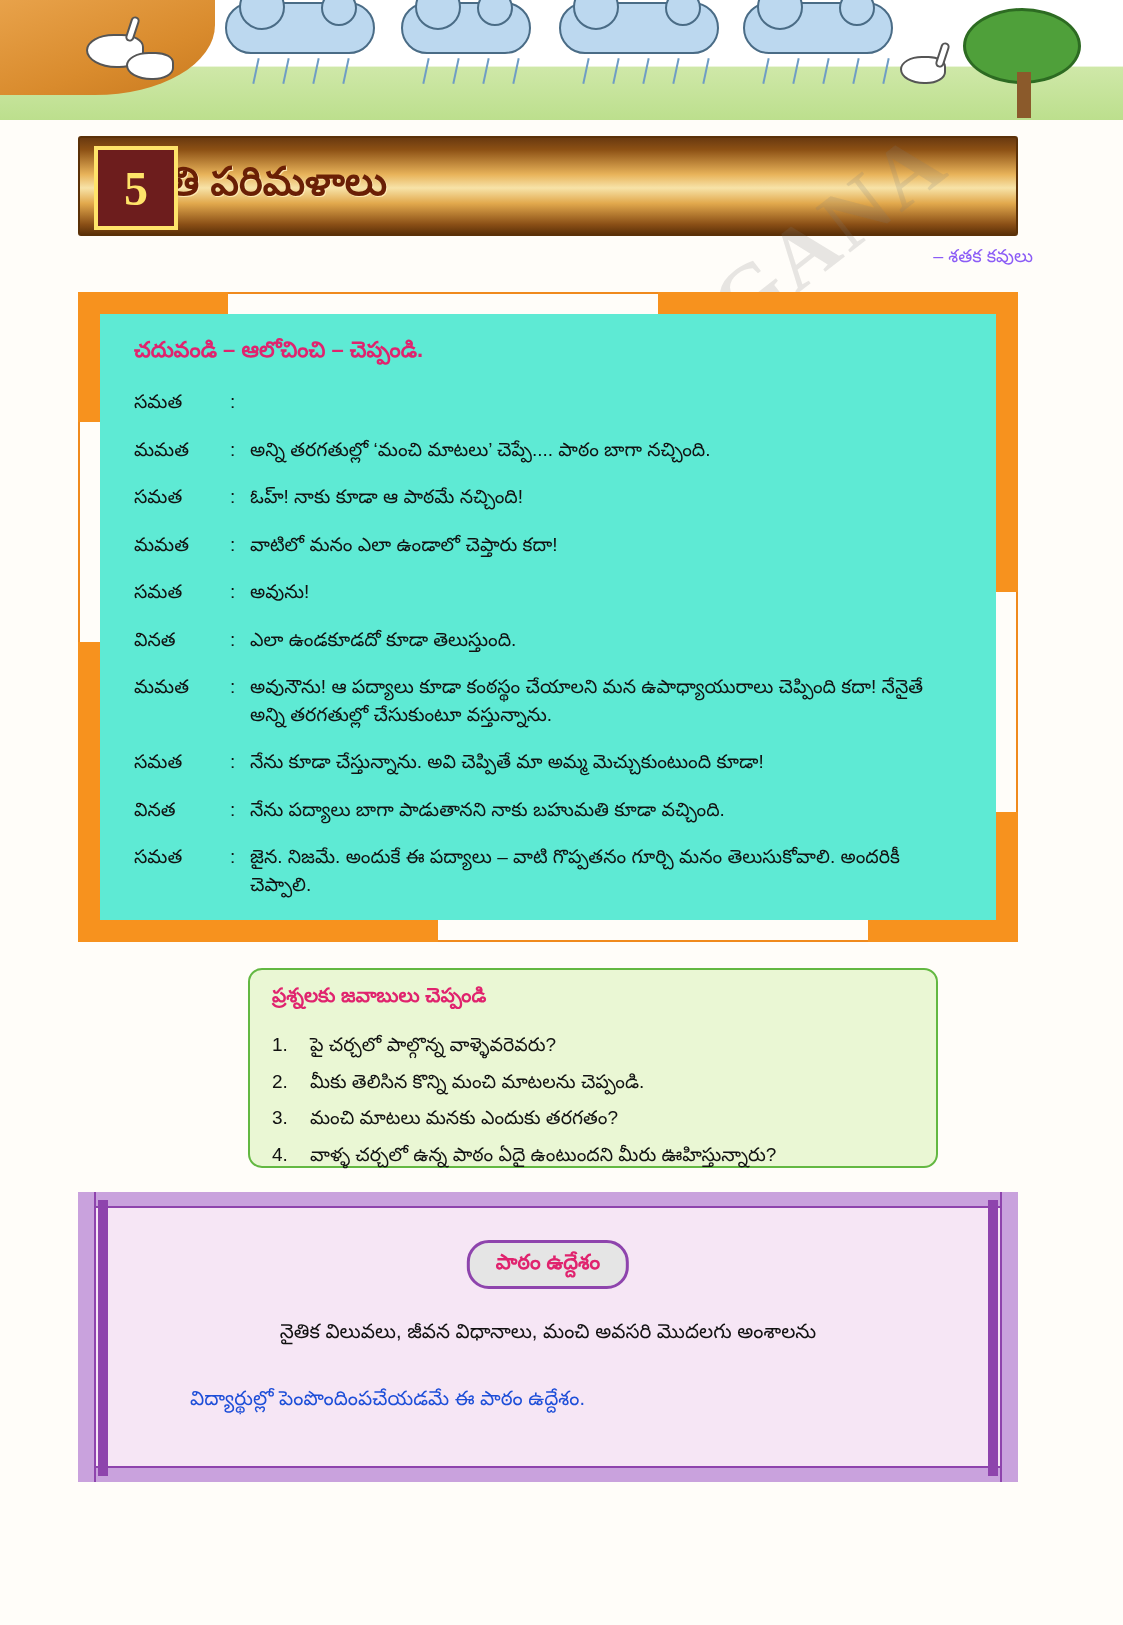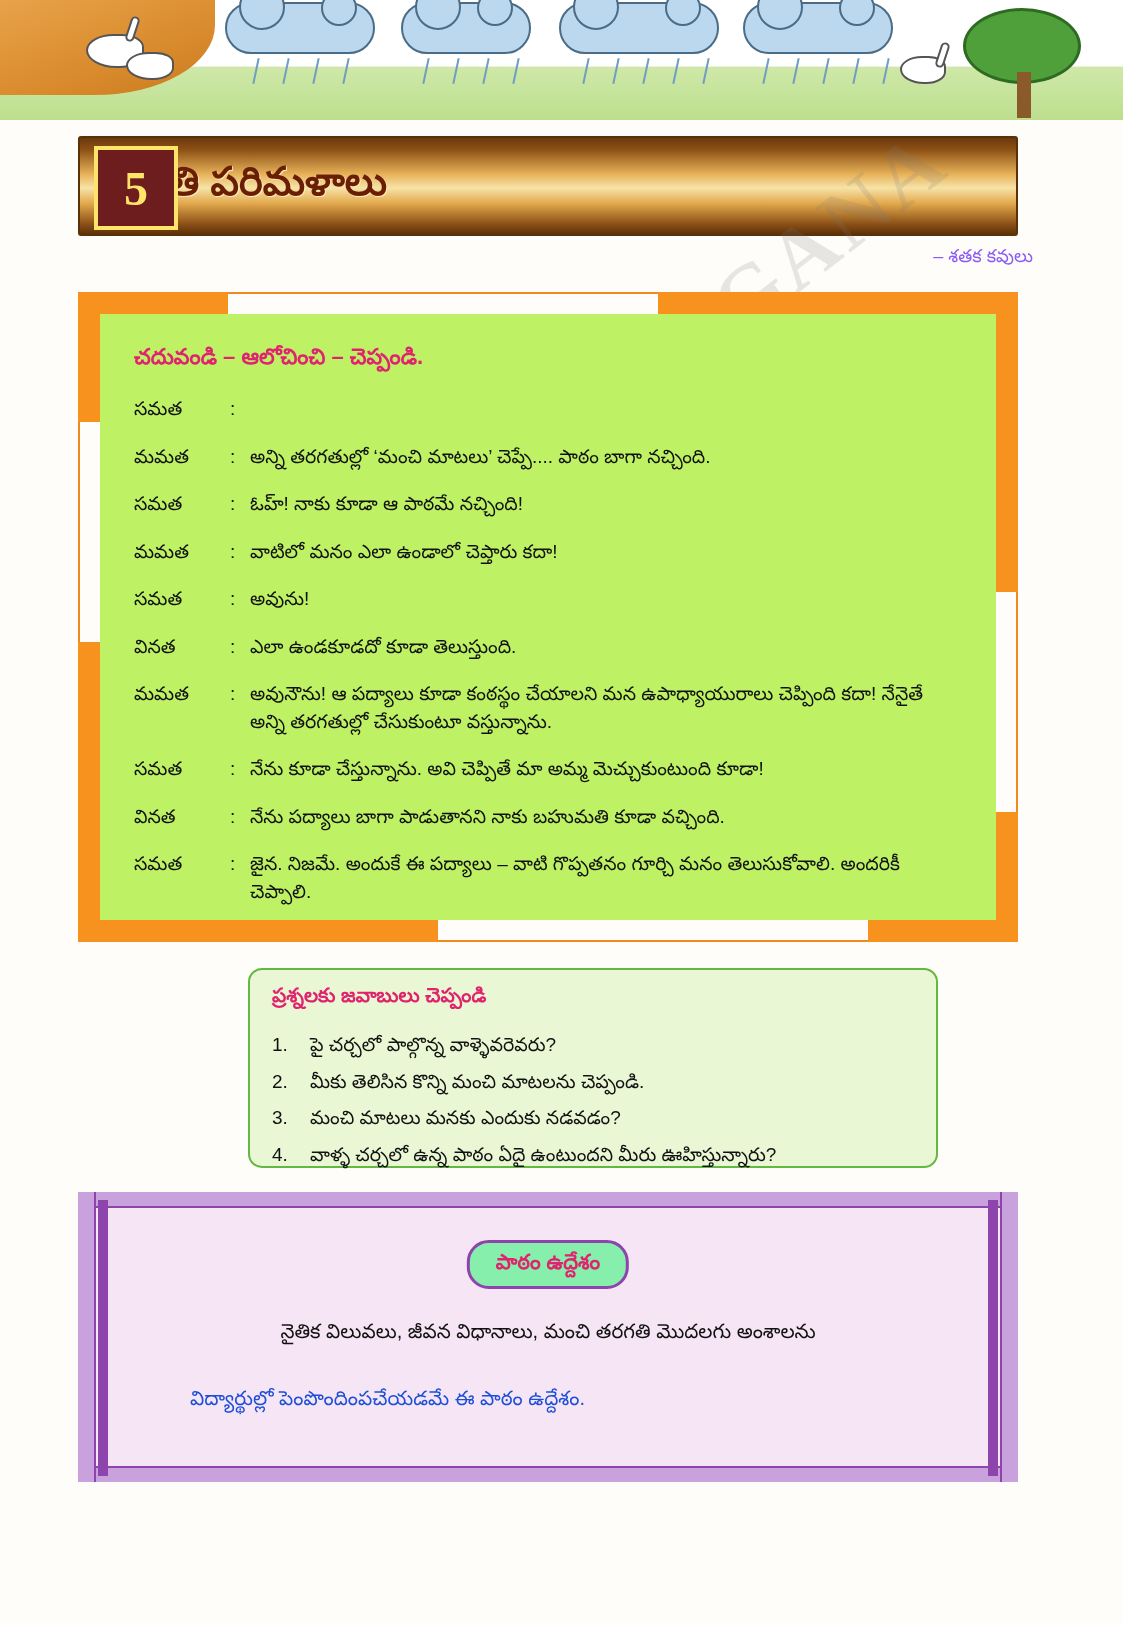--- a/index.html
+++ b/index.html
@@ -106,22 +106,22 @@
   .corner-tr2 { right:0; top:0; width:22px; height:300px; }
   .corner-bl { left:0; bottom:0; width:22px; height:300px; }
   .corner-bl2 { left:0; bottom:0; width:360px; height:22px; }
   .corner-br { right:0; bottom:0; width:150px; height:22px; }
   .corner-br2 { right:0; bottom:0; width:22px; height:130px; }
   .corner-br3 { right:22px; bottom:22px; width:110px; height:16px; background:#c0392b; }
   .corner-br4 { right:22px; bottom:22px; width:16px; height:96px; background:#c0392b; }
 
   .dl-inner {
     position:absolute; left:22px; top:22px; right:22px; bottom:22px;
-    background:#bef264;
-    padding:30px 34px 20px 34px;
+    background:#5eead4;
+    padding:23px 34px 20px 34px;
   }
   .dl-heading {
     color:#e0236e; font-size:22px; font-weight:bold; margin-bottom:16px;
   }
   .dl-row {
     display:flex; margin-bottom:11px; font-size:19px; color:#111;
     line-height:1.45;
     margin-top:20px;
   }
   .dl-speaker { width:96px; flex:0 0 96px; }
@@ -147,21 +147,21 @@
     position:absolute; inset:0; border:3px solid #8e44ad; background:#f6e6f5;
   }
   .obj-bar-top { position:absolute; left:0; top:0; width:100%; height:16px; background:#c9a2dd; border-bottom:2px solid #8e44ad;}
   .obj-bar-bottom { position:absolute; left:0; bottom:0; width:100%; height:16px; background:#c9a2dd; border-top:2px solid #8e44ad;}
   .obj-bar-left { position:absolute; left:0; top:0; width:18px; height:100%; background:#c9a2dd; border-right:2px solid #8e44ad;}
   .obj-bar-right { position:absolute; right:0; top:0; width:18px; height:100%; background:#c9a2dd; border-left:2px solid #8e44ad;}
   .obj-tickL, .obj-tickR { position:absolute; top:8px; width:10px; height:276px; background:#8e44ad; }
   .obj-tickL { left:20px; } .obj-tickR { right:20px; }
   .obj-pill {
     position:absolute; left:50%; transform:translateX(-50%); top:48px;
-    background:#86efac; border:3px solid #8e44ad; border-radius:22px;
+    background:#e5e5e5; border:3px solid #8e44ad; border-radius:22px;
     padding:7px 26px; font-size:21px; font-weight:bold; color:#e0236e;
   }
   .obj-line1 {
     position:absolute; left:0; right:0; top:128px; text-align:center;
     font-size:20px; color:#111;
   }
   .obj-line2 {
     position:absolute; left:112px; top:195px;
     font-size:20px; color:#1d4ed8;
   }
@@ -350,35 +350,35 @@
     <div class="q-item">
       <span class="q-num">1.</span>
       <span class="q-text">పై చర్చలో పాల్గొన్న వాళ్ళెవరెవరు?</span>
     </div>
     <div class="q-item">
       <span class="q-num">2.</span>
       <span class="q-text">మీకు తెలిసిన కొన్ని మంచి మాటలను చెప్పండి.</span>
     </div>
     <div class="q-item">
       <span class="q-num">3.</span>
-      <span class="q-text">మంచి మాటలు మనకు ఎందుకు నడవడం?</span>
+      <span class="q-text">మంచి మాటలు మనకు ఎందుకు తరగతం?</span>
     </div>
     <div class="q-item">
       <span class="q-num">4.</span>
       <span class="q-text">వాళ్ళ చర్చలో ఉన్న పాఠం ఏదై ఉంటుందని మీరు ఊహిస్తున్నారు?</span>
     </div>
   </div>
 
   <div class="obj-wrap">
     <div class="obj-outer"></div>
     <div class="obj-bar-top"></div>
     <div class="obj-bar-bottom"></div>
     <div class="obj-bar-left"></div>
     <div class="obj-bar-right"></div>
     <div class="obj-tickL"></div>
     <div class="obj-tickR"></div>
     <div class="obj-pill">పాఠం ఉద్దేశం</div>
-    <div class="obj-line1">నైతిక విలువలు, జీవన విధానాలు, మంచి తరగతి మొదలగు అంశాలను</div>
+    <div class="obj-line1">నైతిక విలువలు, జీవన విధానాలు, మంచి అవసరి మొదలగు అంశాలను</div>
     <div class="obj-line2">విద్యార్థుల్లో పెంపొందింపచేయడమే ఈ పాఠం ఉద్దేశం.</div>
   </div>
 
 
 </div>
 
 </body></html>

